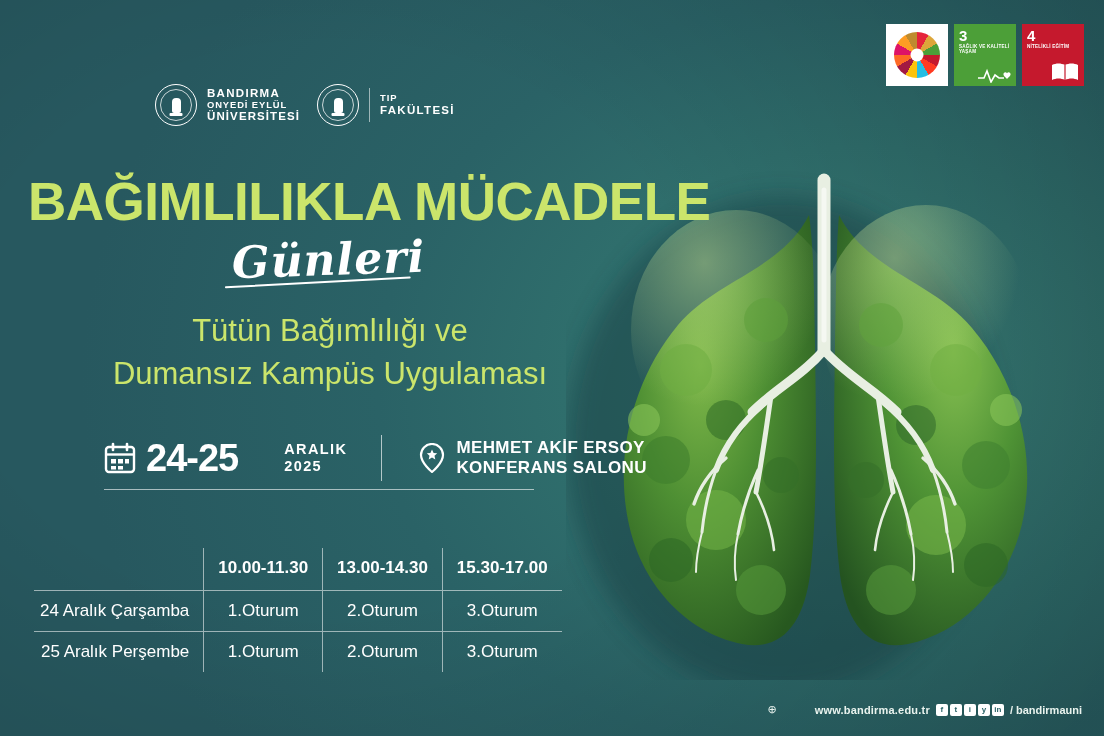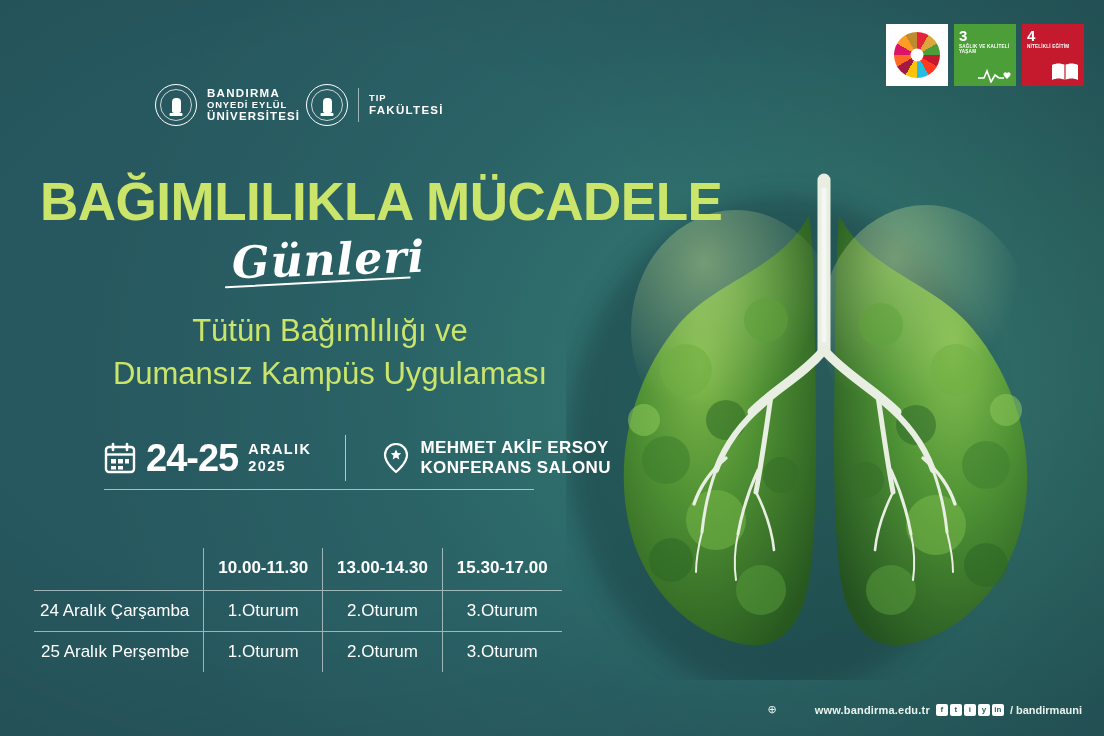--- a/index.html
+++ b/index.html
@@ -63,21 +63,21 @@
     position:relative;
   }
   .wheel::after{
     content:""; position:absolute; left:50%; top:50%;
     width:13px;height:13px;border-radius:50%;
     background:#fff; transform:translate(-50%,-50%);
   }
 
   .uni-logos{
     position:absolute; left:155px; top:84px;
-    display:flex; align-items:center; gap:6px; z-index:5;
+    display:flex; align-items:center; gap:17px; z-index:5;
   }
   .logo-unit{ display:flex; align-items:center; gap:10px; }
   .seal{
     width:42px;height:42px;border-radius:50%;
     border:1.6px solid #ffffff;
     position:relative;
     display:flex;align-items:center;justify-content:center;
   }
   .seal::before{
     content:""; position:absolute; left:50%;top:50%;
@@ -96,21 +96,21 @@
     width:13px;height:3px;background:#fff;border-radius:1px;
   }
   .logo-txt{ color:#fff; line-height:1.12; }
   .logo-txt .l1{ font-size:11.5px; font-weight:bold; letter-spacing:1.3px; }
   .logo-txt .l2{ font-size:9.4px; font-weight:bold; letter-spacing:.9px; }
   .logo-txt .l3{ font-size:11.5px; font-weight:bold; letter-spacing:1.1px; }
   .divider-v{ width:1px; height:34px; background:rgba(255,255,255,.55); }
 
   
   .headline{
-    position:absolute; left:40px; top:175px;
+    position:absolute; left:28px; top:175px;
     color:#CBE56B;
     font-size:53px; font-weight:bold;
     letter-spacing:-0.5px;
     line-height:1;
     z-index:4;
     white-space:nowrap;
   }
   .script{
     position:absolute; left:232px; top:234px;
     color:#ffffff;
@@ -143,21 +143,21 @@
   
   .infobar{
     position:absolute; left:104px; top:435px;
     display:flex; align-items:center; gap:16px;
     z-index:4;
   }
   .ib-block{ display:flex; align-items:center; gap:10px; padding:0 18px 0 0; }
   .ib-sep{ width:1px; height:46px; background:rgba(255,255,255,.65); margin:0 20px 0 0; }
   .cal-icon, .pin-icon{ flex:0 0 auto; }
   .date-main{ color:#fff; font-size:38px; font-weight:bold; line-height:1; letter-spacing:-1px; }
-  .date-sub{ color:#fff; font-size:14.5px; font-weight:bold; line-height:1.18; letter-spacing:1.4px; }
+  .date-sub{ color:#fff; font-size:14.5px; font-weight:bold; line-height:1.18; letter-spacing:1.4px;margin-left:36px; }
   .venue{ color:#fff; font-size:17px; font-weight:bold; line-height:1.2; letter-spacing:.4px; }
   .ib-rule{
     position:absolute; left:104px; top:489px;
     width:430px; height:1px; background:rgba(255,255,255,.6);
     z-index:4;
   }
   .ib-rule-top{
     position:absolute; left:104px; top:428px;
     width:430px; height:1px; background:rgba(255,255,255,0);
     z-index:4;

